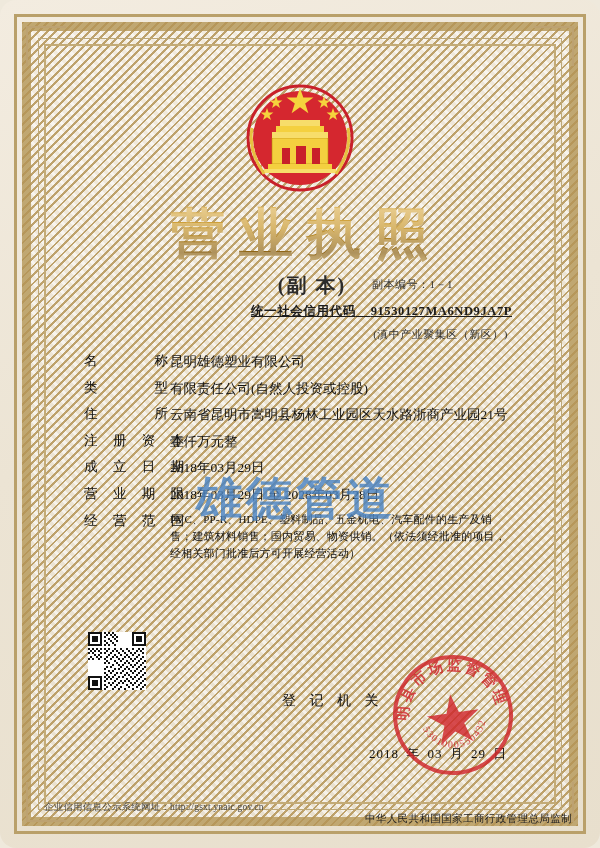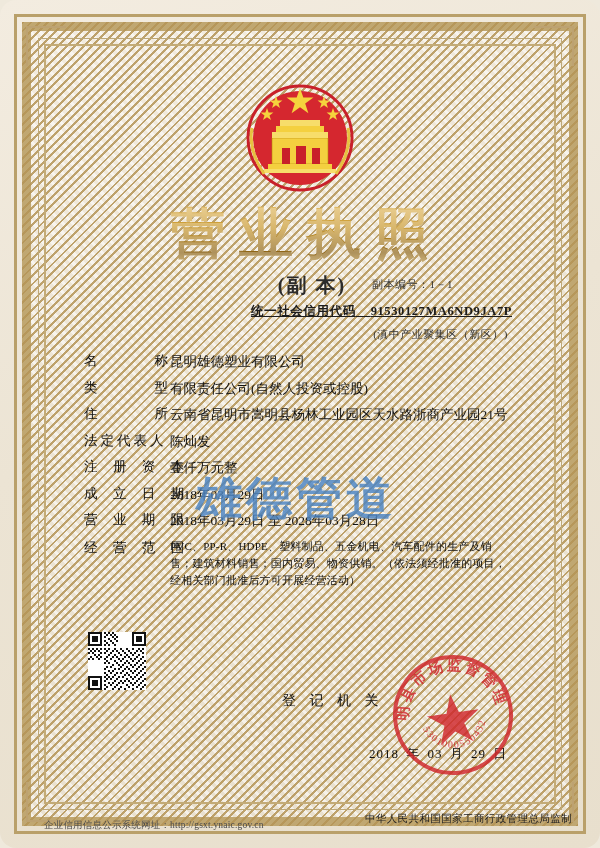--- a/index.html
+++ b/index.html
@@ -226,21 +226,21 @@
     height: 130px;
     opacity: 0.82;
     transform: rotate(-8deg);
   }
   .seal svg { display: block; }
 
   
   .footer-left {
     position: absolute;
     left: 44px;
-    bottom: 16px;
+    bottom: 34px;
     font-size: 9.5px;
     color: #4a4a4a;
     letter-spacing: 0.2px;
   }
   .footer-right {
     position: absolute;
     right: 28px;
     bottom: 22px;
     font-size: 10.5px;
     color: #222;
@@ -304,24 +304,20 @@
       <div class="lbl spread4">名　　称</div>
       <div class="val">昆明雄德塑业有限公司</div>
     </div>
     <div class="row">
       <div class="lbl spread4">类　　型</div>
       <div class="val">有限责任公司(自然人投资或控股)</div>
     </div>
     <div class="row">
       <div class="lbl spread4">住　　所</div>
       <div class="val">云南省昆明市嵩明县杨林工业园区天水路浙商产业园21号</div>
-    </div>
-    <div class="row">
-      <div class="lbl">法定代表人</div>
-      <div class="val">陈灿发</div>
     </div>
     <div class="row">
       <div class="lbl spread3">注 册 资 本</div>
       <div class="val">壹仟万元整</div>
     </div>
     <div class="row">
       <div class="lbl spread3">成 立 日 期</div>
       <div class="val">2018年03月29日</div>
     </div>
     <div class="row">

